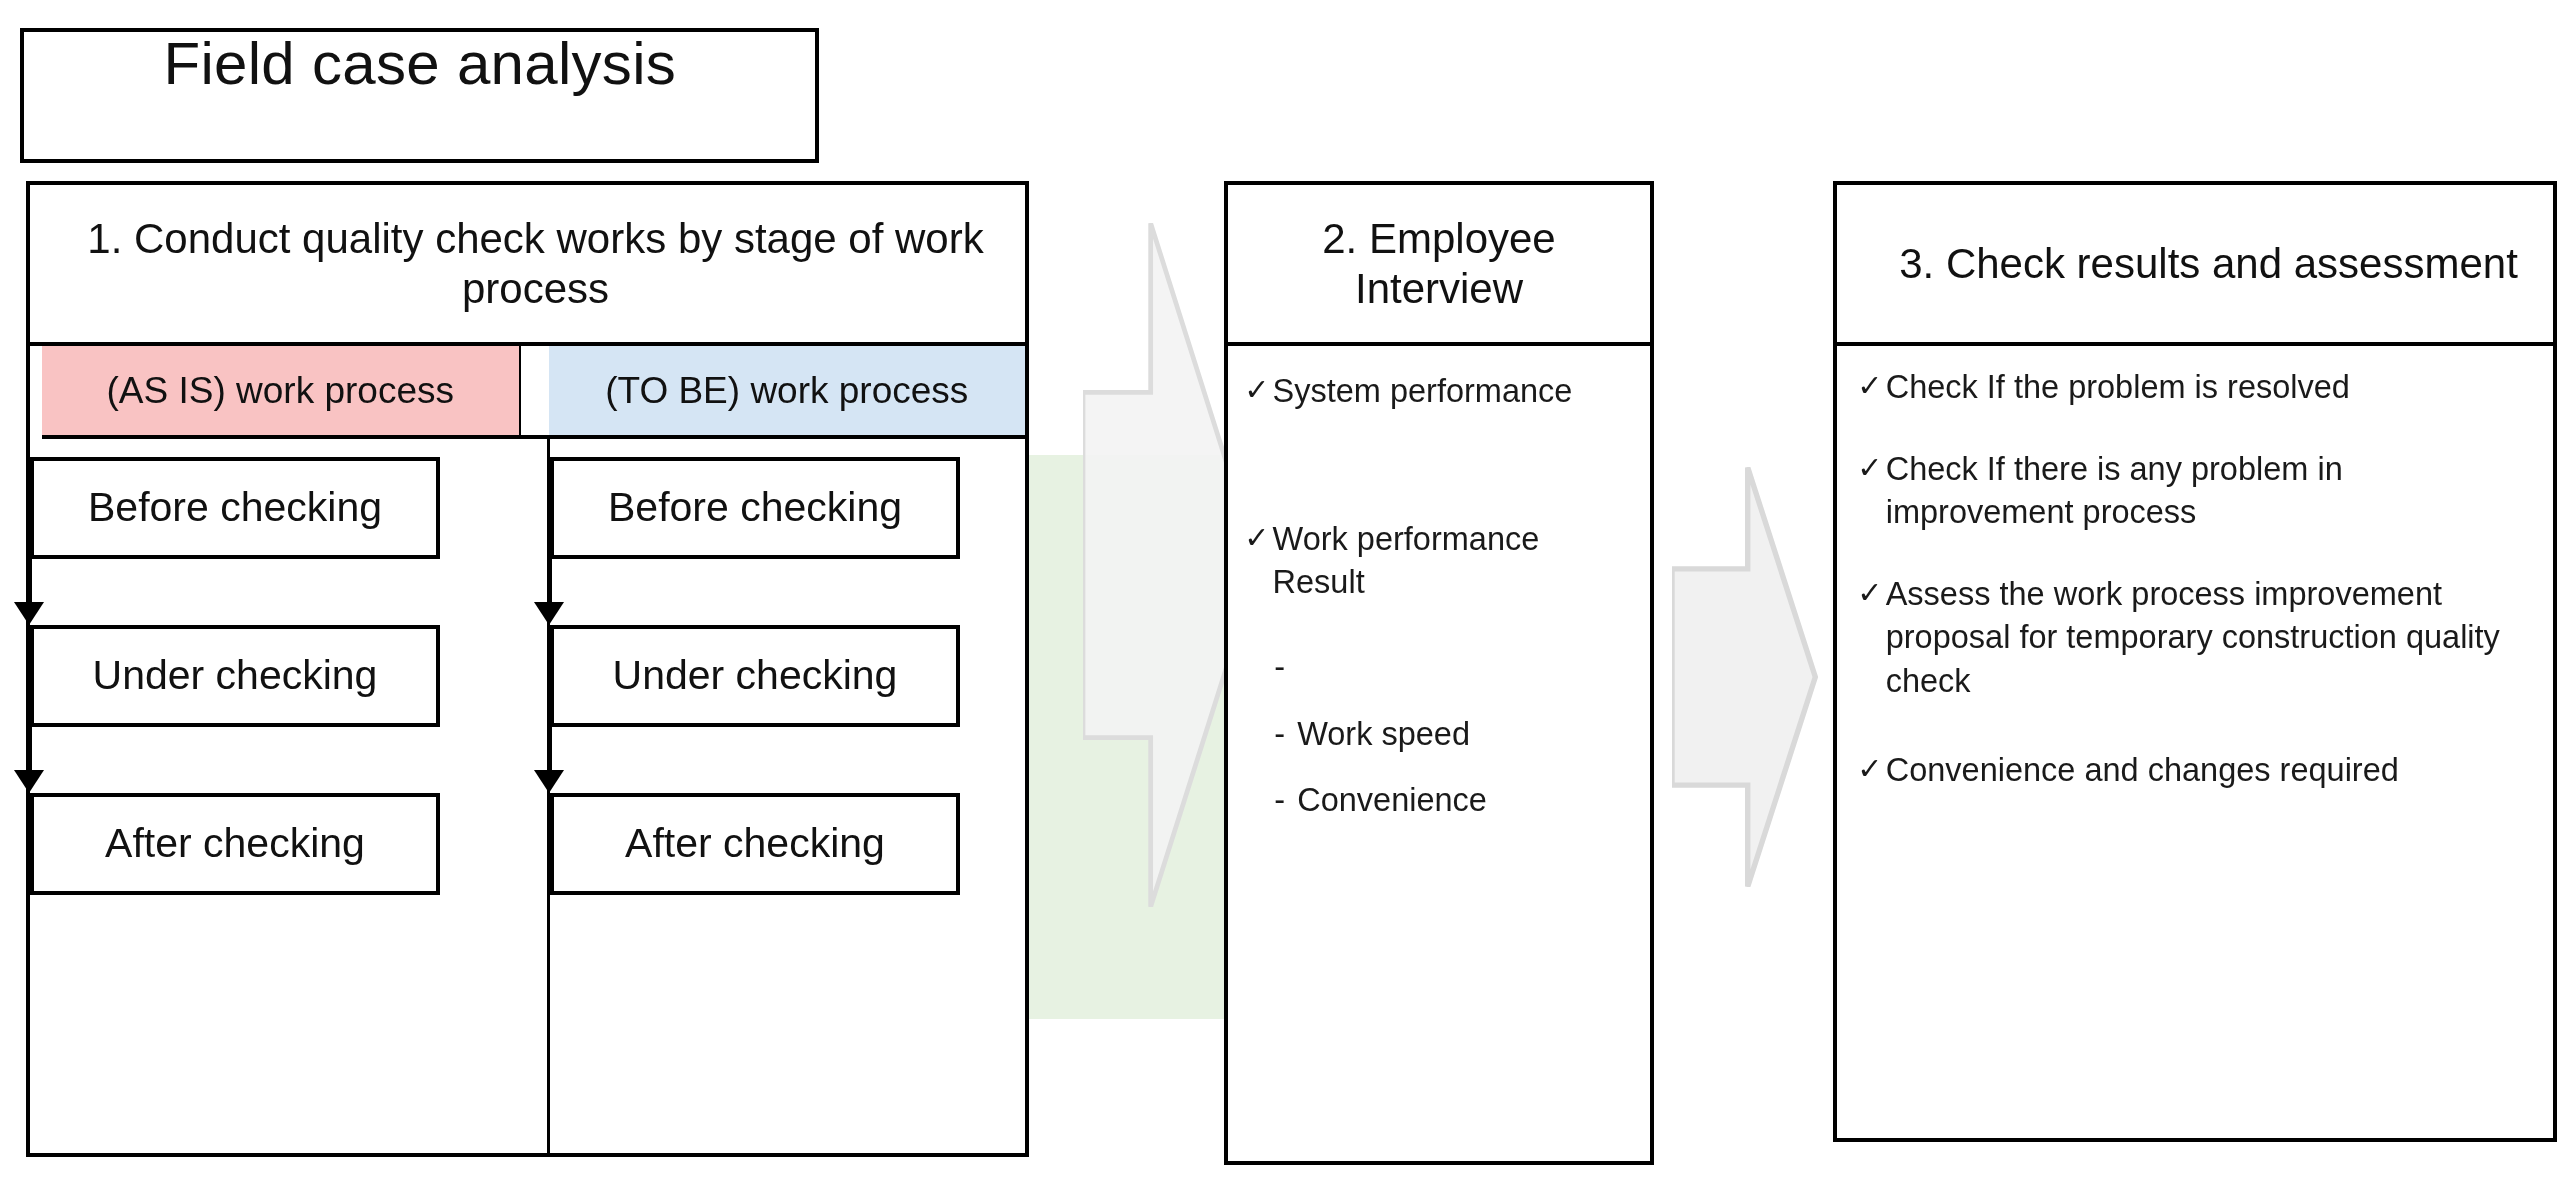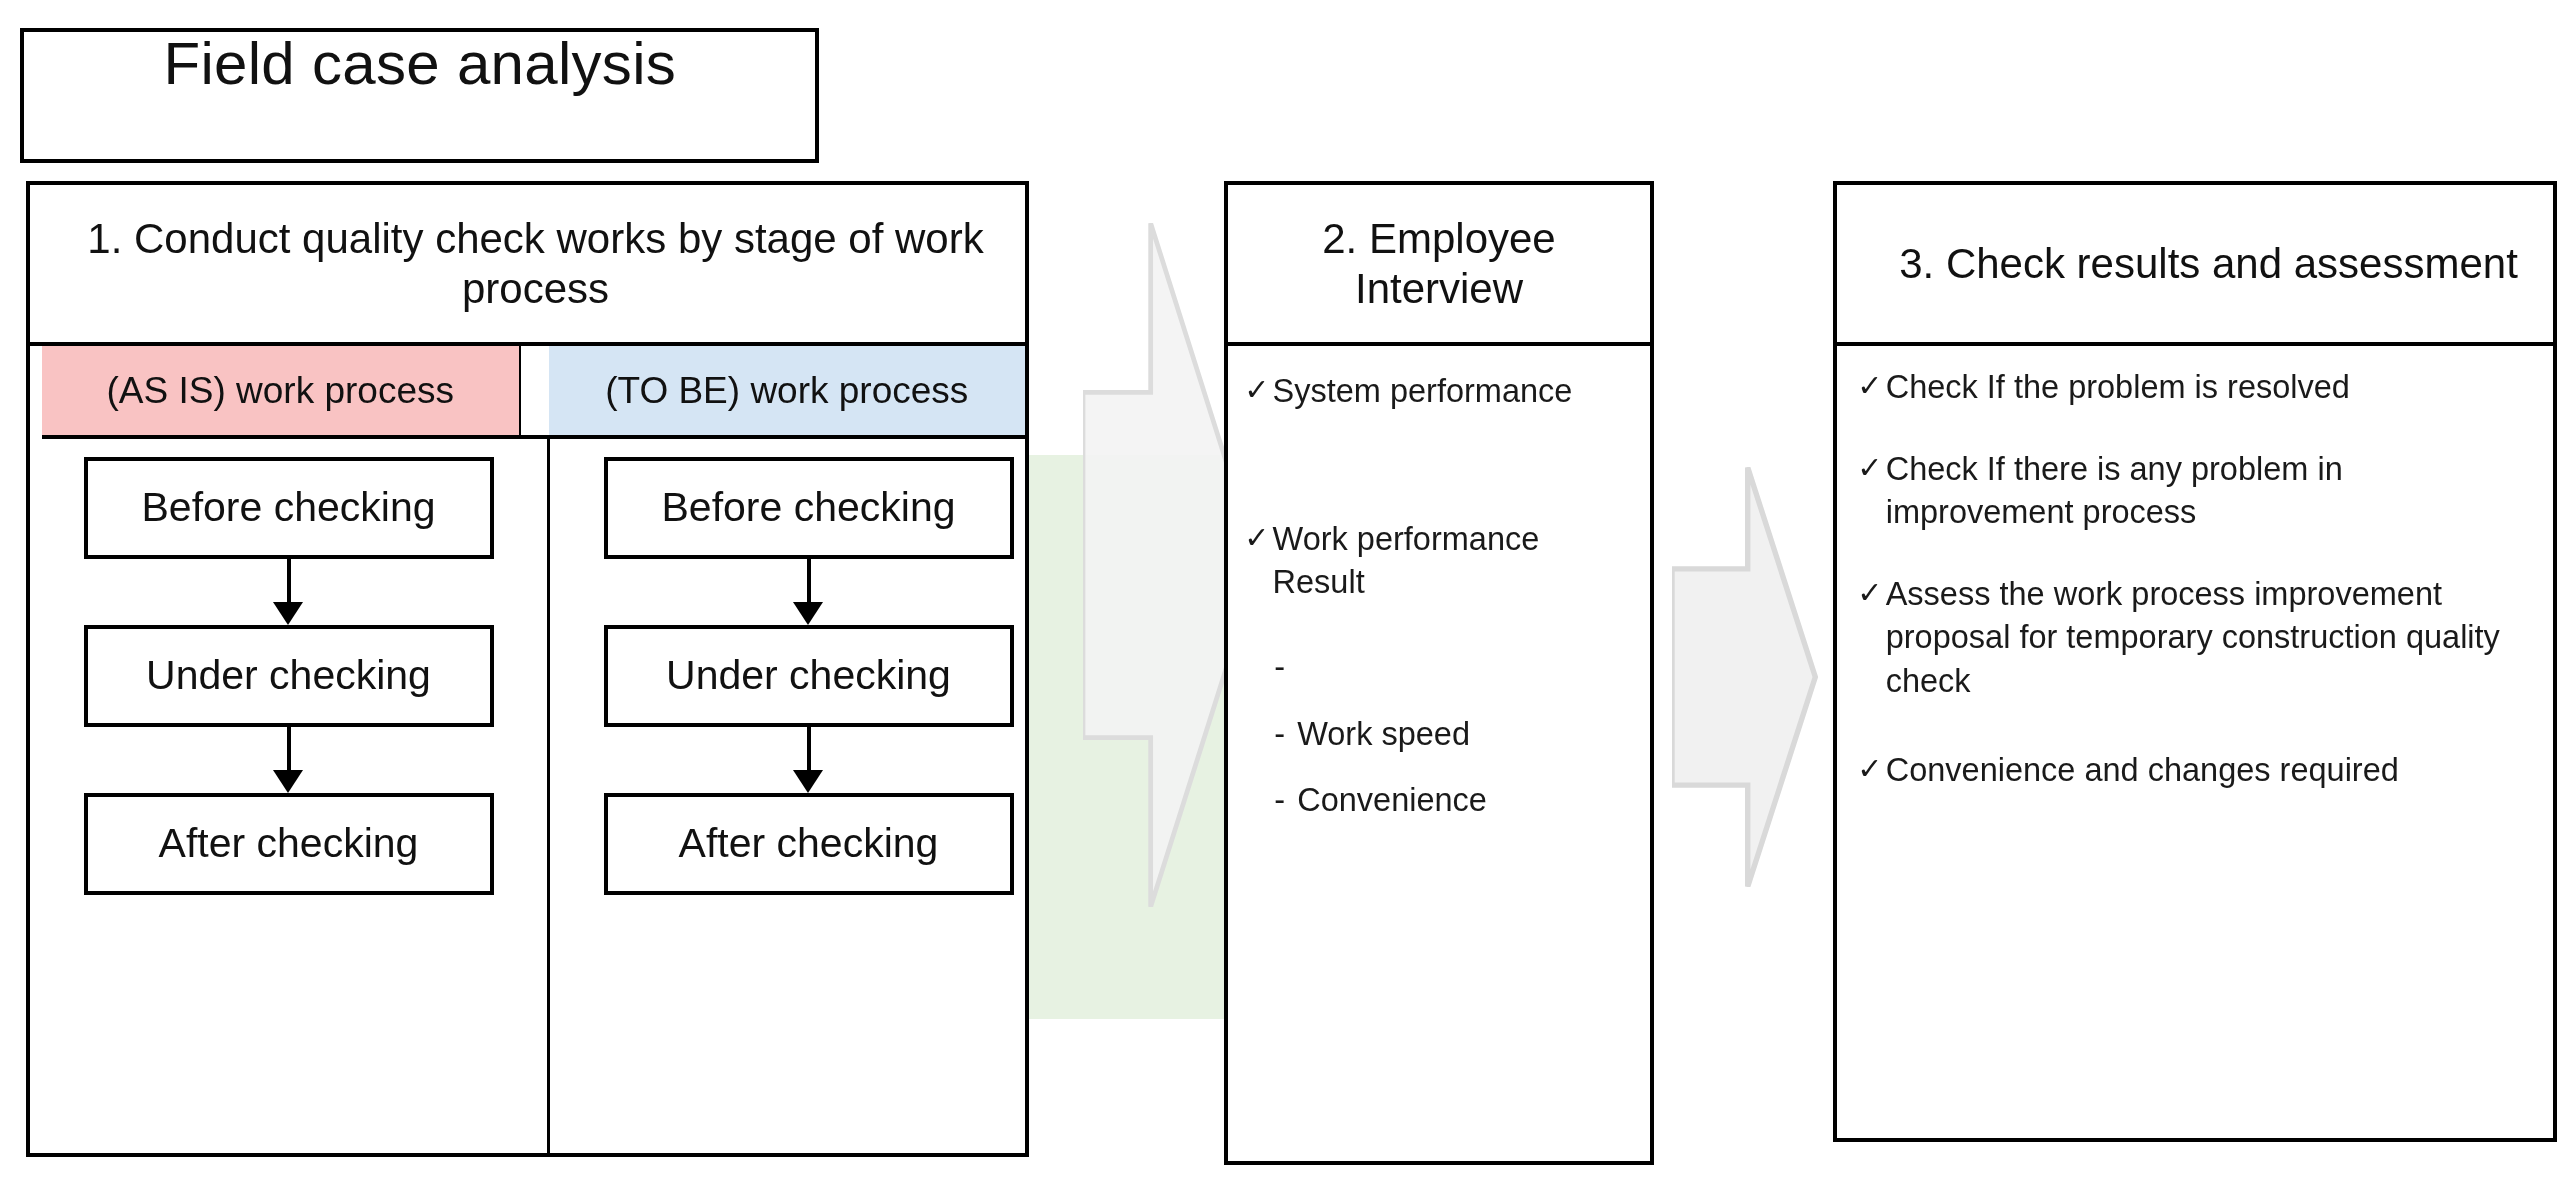--- a/index.html
+++ b/index.html
@@ -121,21 +121,20 @@
   }
   #flow-asis { left: 0; }
   #flow-tobe { left: 520px; }
 
   .flow-inner {
     position: absolute;
     left: 0; right: 0;
     top: 17.6px;
     display: flex;
     flex-direction: column;
-    align-items: center;
   }
 
   .flow-node {
     width: 410px;
     height: 102px;
     box-sizing: border-box;
     border: 4.7px solid #000000;
     background: #ffffff;
     display: flex;
     align-items: center;

